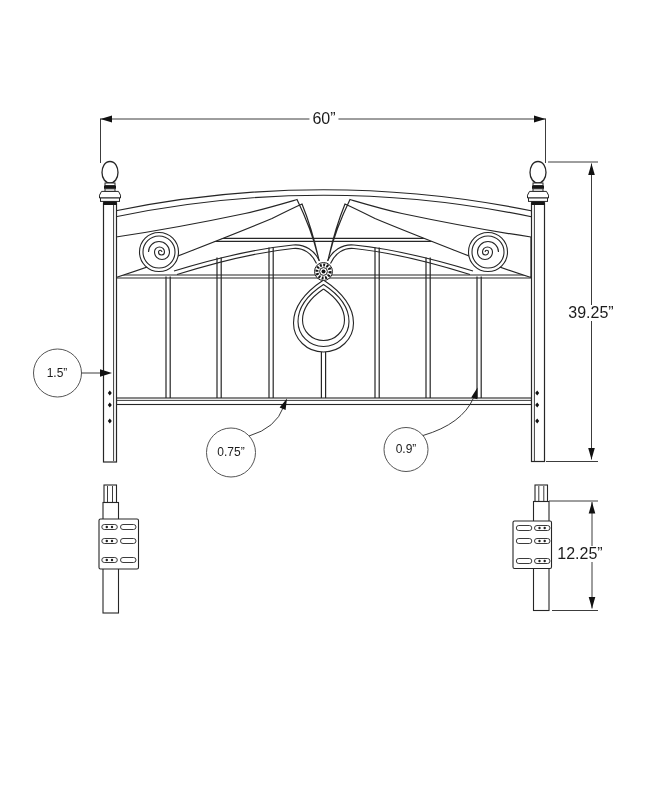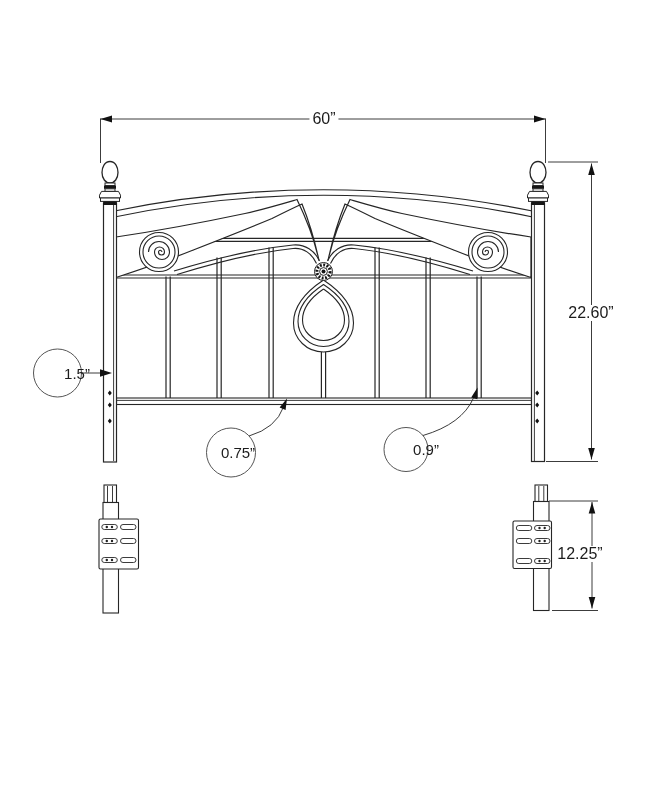--- a/index.html
+++ b/index.html
@@ -14,21 +14,21 @@
   .lbl{
     position:absolute;
     transform:translate(-50%,-50%);
     color:#1c1c1c;
     background:#ffffff;
     padding:0 3px;
     white-space:nowrap;
     line-height:1;
   }
   .lbl.dim{font-size:16px;}
-  .lbl.callout{font-size:15px;background:transparent;padding:0;margin-left:20px;}
+  .lbl.callout{font-size:12px;background:transparent;padding:0;}
 </style>
 </head>
 <body>
 
 <div class="stage">
 
 <svg width="659" height="800" viewBox="0 0 659 800">
   <g fill="none" stroke="#262626" stroke-width="1.2">
 
     <g>
@@ -212,19 +212,19 @@
         <circle cx="406" cy="449.5" r="22" fill="#ffffff"></circle>
         <path d="M423,435.5 Q462,424 473.5,398" fill="none" stroke="#3c3c3c"></path>
         <polygon points="477.5,387.5 471.2,397.5 477.4,399.3" fill="#111111" stroke="none"></polygon>
       </g>
     </g>
 
   </g>
 </svg>
 
 <div class="lbl dim" style="left:324px;top:119px;">60”</div>
-<div class="lbl dim" style="left:591px;top:313px;">22.60”</div>
+<div class="lbl dim" style="left:591px;top:313px;">39.25”</div>
 <div class="lbl dim" style="left:580px;top:554px;">12.25”</div>
 <div class="lbl callout" style="left:57px;top:373px;">1.5”</div>
-<div class="lbl callout" style="left:218px;top:452px;">0.75”</div>
+<div class="lbl callout" style="left:231px;top:452px;">0.75”</div>
 <div class="lbl callout" style="left:406px;top:449px;">0.9”</div>
 
 </div>
 
 </body></html>

